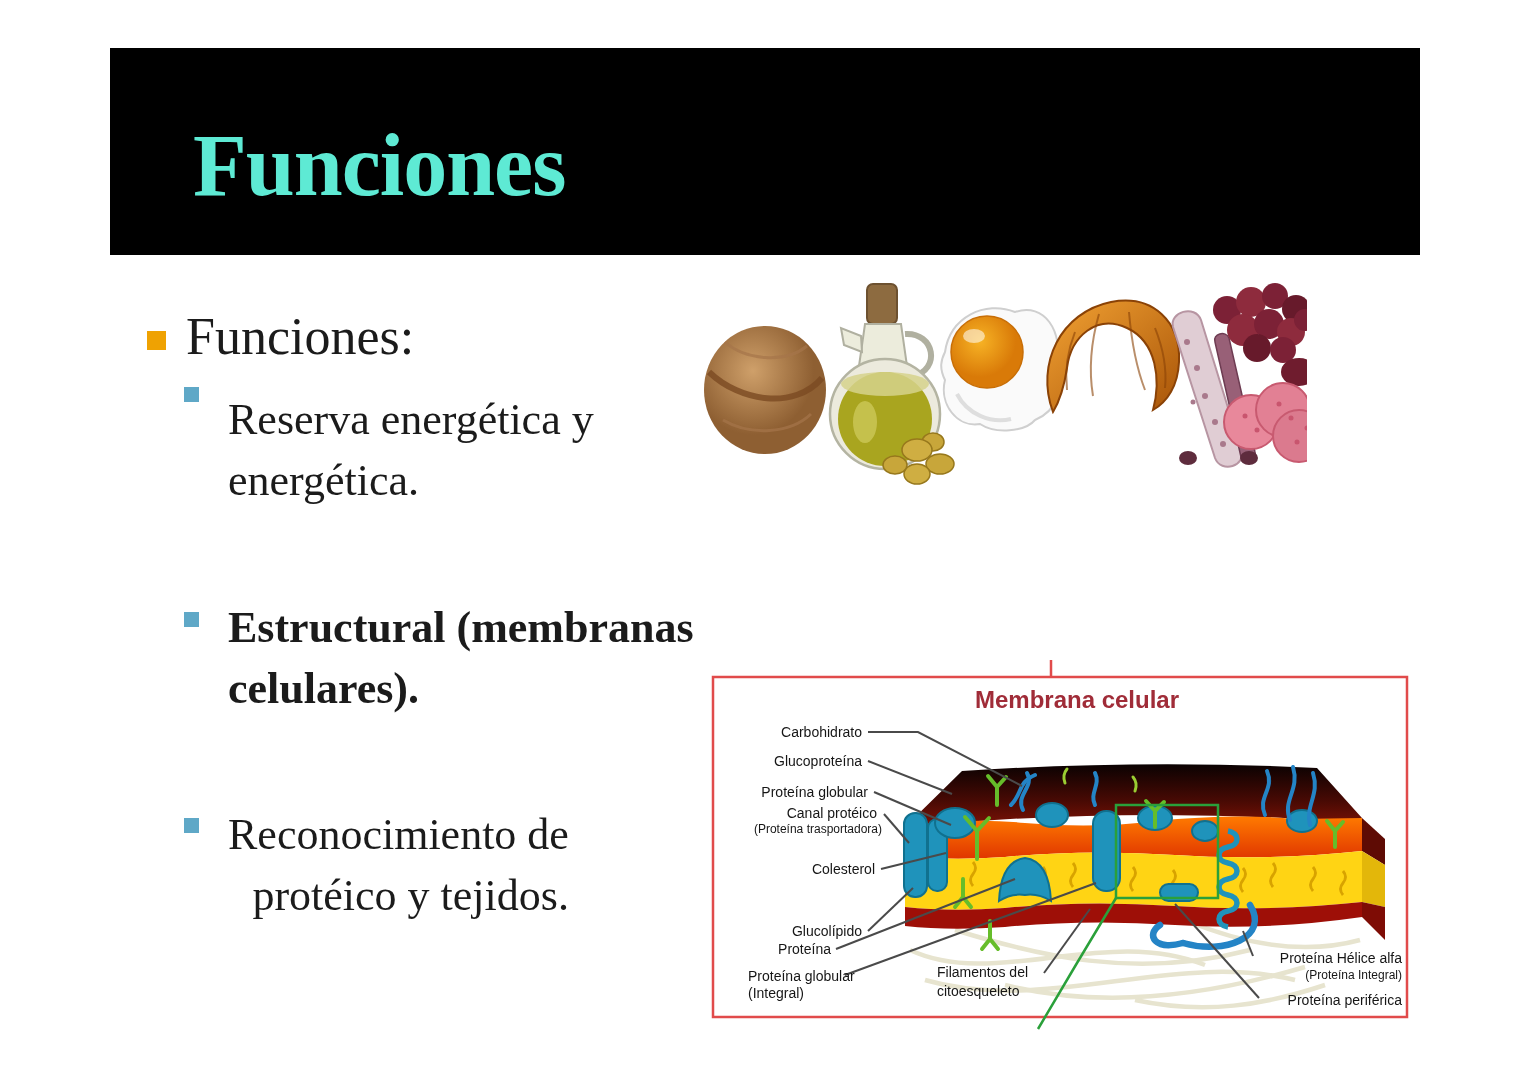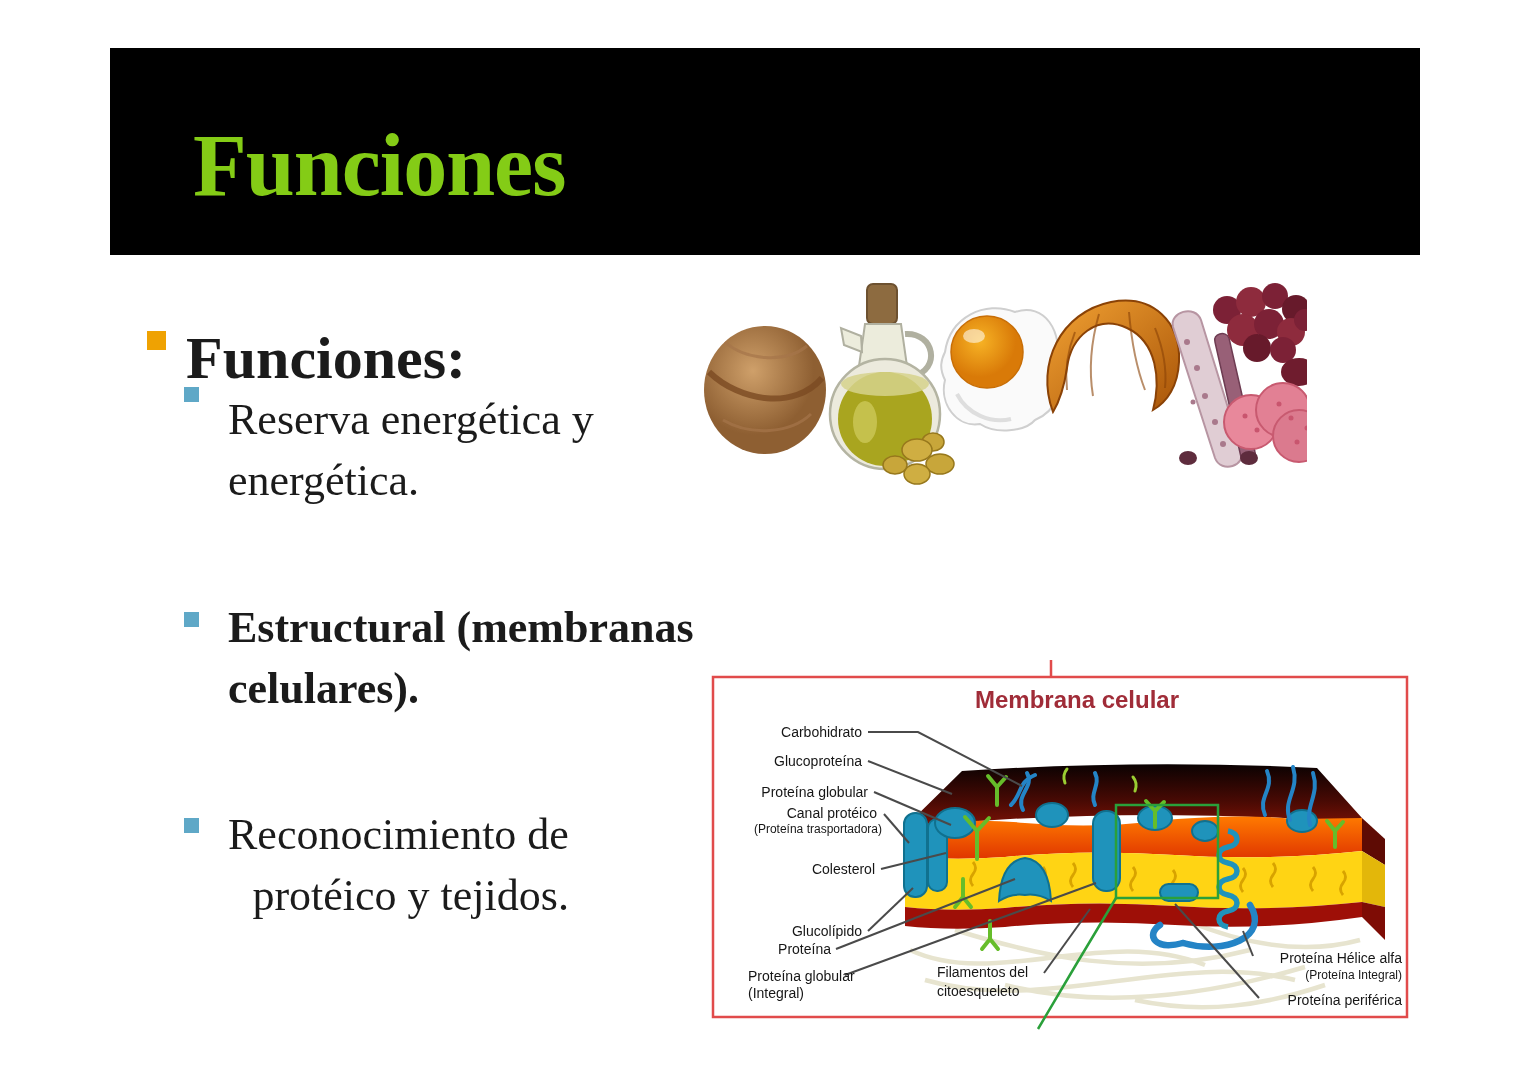--- a/index.html
+++ b/index.html
@@ -1,26 +1,26 @@
 <!DOCTYPE html>
 <html><head>
 <meta charset="utf-8">
 <style>
   html,body{margin:0;padding:0;background:#fff;}
   #slide{position:relative;width:1527px;height:1080px;background:#ffffff;overflow:hidden;
          font-family:"Liberation Serif",serif;color:#1b1b1b;}
   
   #banner{position:absolute;left:110px;top:48px;width:1310px;height:207px;background:#000;}
   #banner-title{position:absolute;left:83px;top:74px;font-size:88px;font-weight:bold;
-                letter-spacing:-1px;color:#84cc16;line-height:1;}
+                letter-spacing:-1px;color:#5eead4;line-height:1;}
   
   .sq{position:absolute;}
   .sq-l1{width:19px;height:19px;background:#efa202;}
   .sq-l2{width:15px;height:15px;background:#5fa8c7;}
-  #b-head{position:absolute;left:186px;top:328px;font-size:60px;font-weight:bold;line-height:61px;}
+  #b-head{position:absolute;left:186px;top:306px;font-size:52px;font-weight:normal;line-height:61px;}
   .b-item{position:absolute;left:228px;font-size:44px;line-height:61px;}
   #item-0{top:389px;} #item-1{top:597px;font-weight:bold;} #item-2{top:804px;text-align:right;}
   #sq-head{left:147px;top:331px;} #sq-0{left:184px;top:387px;}
   #sq-1{left:184px;top:612px;} #sq-2{left:184px;top:818px;}
   
   #food-svg{position:absolute;left:695px;top:272px;}
   #membrane-svg{position:absolute;left:705px;top:655px;}
   .dlabel{font-family:"Liberation Sans",sans-serif;font-size:14px;fill:#161616;}
   .dlabel-sm{font-family:"Liberation Sans",sans-serif;font-size:12px;fill:#161616;}
   .dtitle{font-family:"Liberation Sans",sans-serif;font-size:24px;font-weight:bold;fill:#a02c38;}

